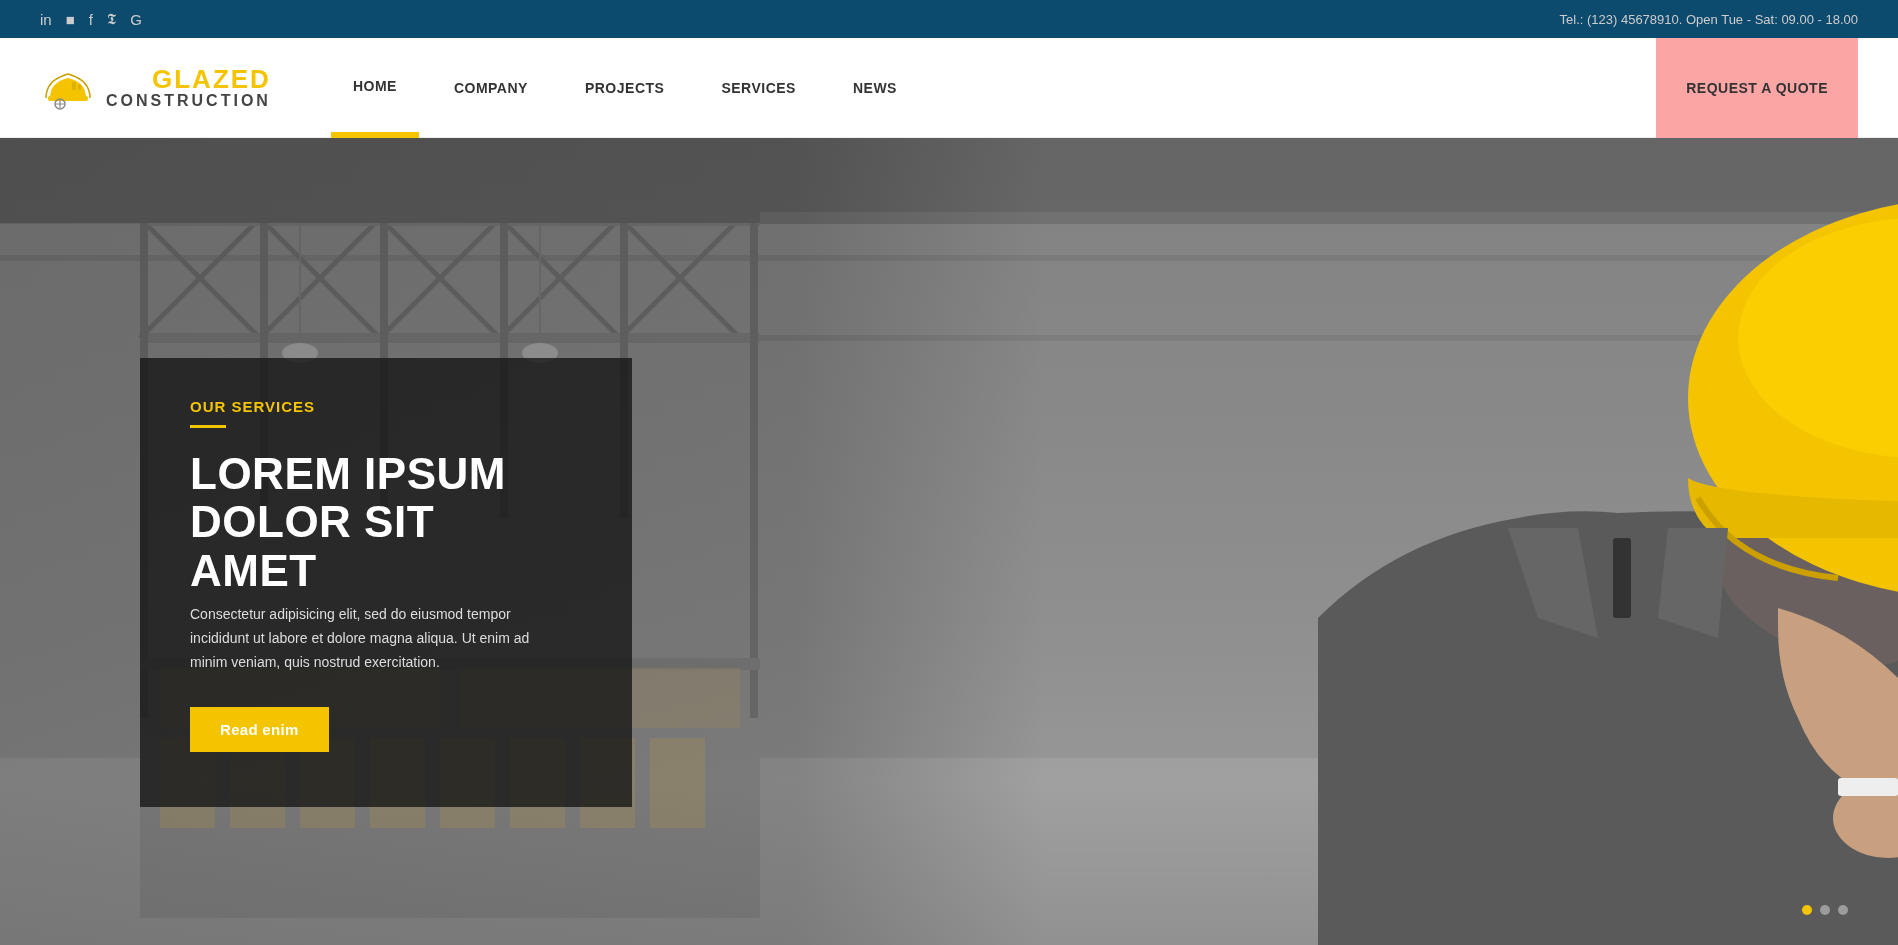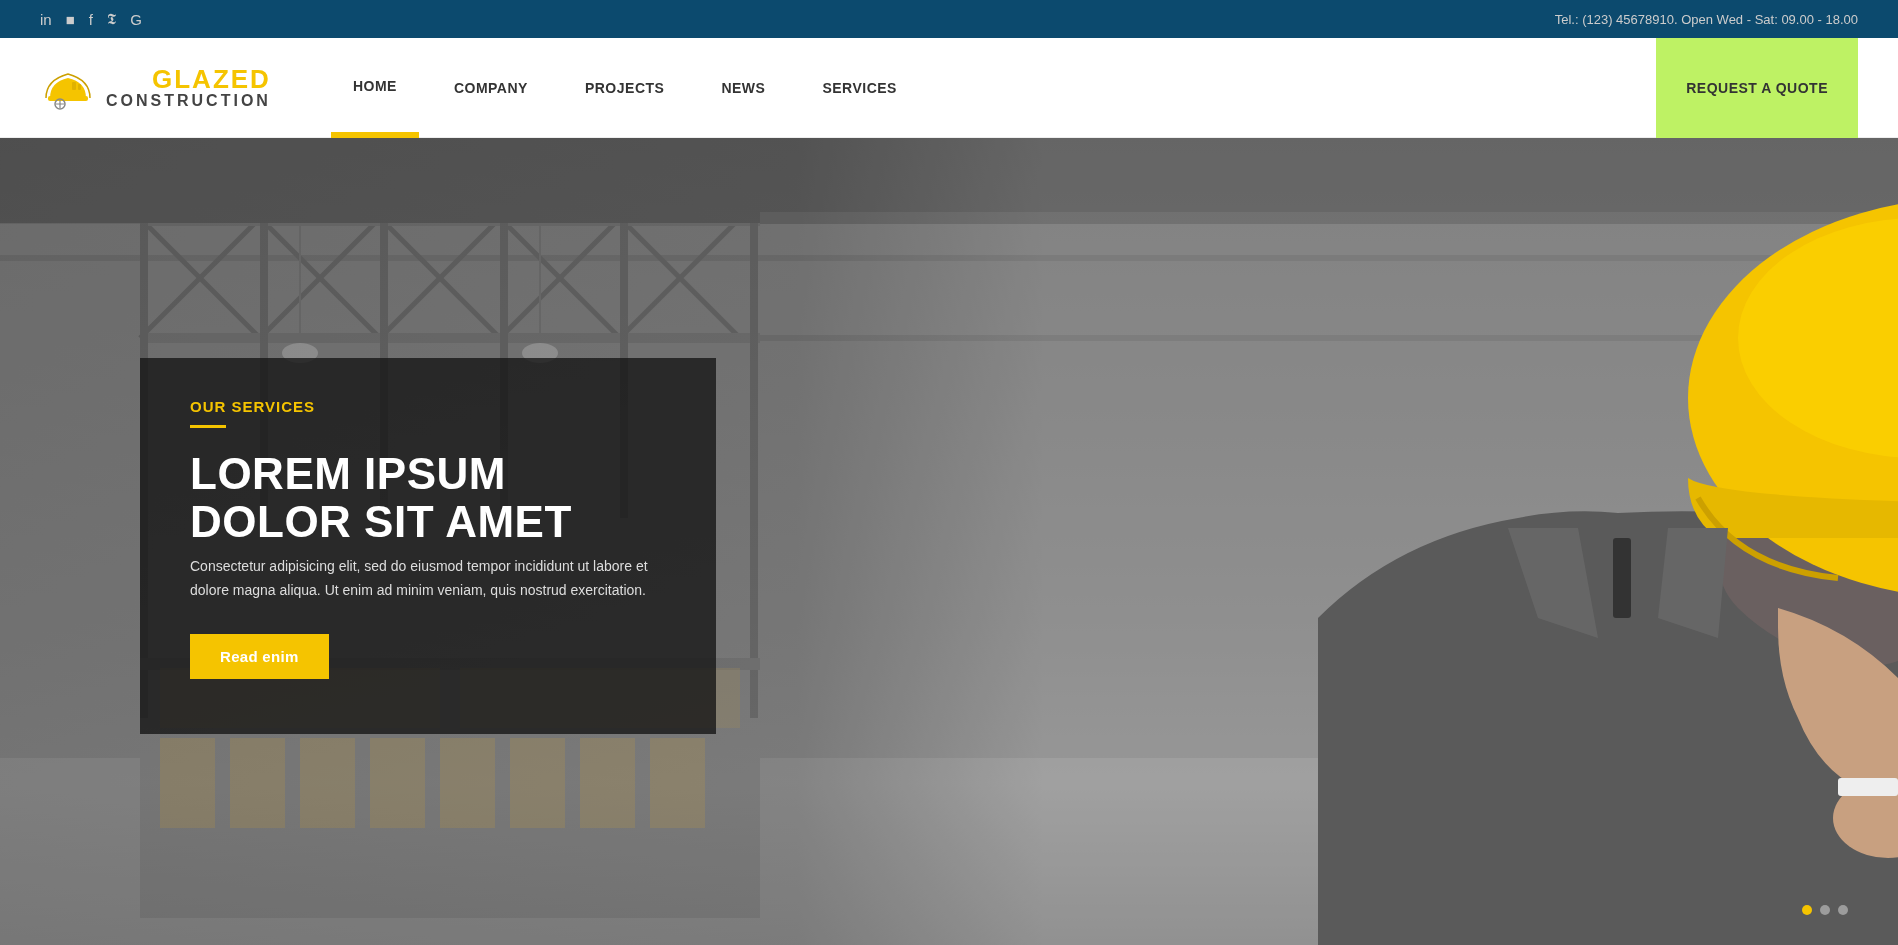--- a/index.html
+++ b/index.html
@@ -88,21 +88,21 @@
     .nav-item.active::after {
       content: '';
       position: absolute;
       bottom: 0;
       left: 0;
       right: 0;
       height: 3px;
       background: #f5c400;
     }
     .nav-item-quote {
-      background: #bef264;
+      background: #fca5a5;
       padding: 0 30px;
       height: 100px;
       display: flex;
       align-items: center;
       font-size: 14px;
       font-weight: 600;
       color: #333;
       cursor: pointer;
       text-transform: uppercase;
       letter-spacing: 0.5px;
@@ -159,21 +159,21 @@
       top: -20px;
       width: 900px;
       height: 900px;
     }
 
     
     .hero-content {
       position: absolute;
       left: 140px;
       top: 220px;
-      width: 576px;
+      width: 492px;
       background: rgba(20, 20, 20, 0.78);
       padding: 40px 66px 55px 50px;
     }
     .services-label {
       font-size: 15px;
       font-weight: 700;
       color: #f5c400;
       text-transform: uppercase;
       letter-spacing: 1px;
       margin-bottom: 10px;
@@ -234,21 +234,21 @@
 <body>
 
 <div class="topbar">
   <div class="topbar-social">
     <span class="social-icon">in</span>
     <span class="social-icon">■</span>
     <span class="social-icon">f</span>
     <span class="social-icon">𝕿</span>
     <span class="social-icon">G</span>
   </div>
-  <div class="topbar-contact">Tel.: (123) 45678910. Open Wed - Sat: 09.00 - 18.00</div>
+  <div class="topbar-contact">Tel.: (123) 45678910. Open Tue - Sat: 09.00 - 18.00</div>
 </div>
 
 <nav class="navbar">
   <div class="logo-area">
 
     <svg class="logo-icon" viewBox="0 0 56 56">
 
       <path d="M10 38 Q10 22 28 18 Q46 22 46 38 Z" fill="#f5c400"></path>
       <rect x="8" y="36" width="40" height="5" rx="2" fill="#f5c400"></rect>
 
@@ -263,22 +263,22 @@
     <div class="logo-text">
       <span class="logo-text-main">GLAZED</span>
       <span class="logo-text-sub">CONSTRUCTION</span>
     </div>
   </div>
 
   <div class="nav-links">
     <div class="nav-item active">HOME</div>
     <div class="nav-item">COMPANY</div>
     <div class="nav-item">PROJECTS</div>
+    <div class="nav-item">SERVICES</div>
     <div class="nav-item">NEWS</div>
-    <div class="nav-item">SERVICES</div>
     <div class="nav-item-quote">REQUEST A QUOTE</div>
   </div>
 </nav>
 
 <section class="hero">
 
   <div class="hero-bg">
     <div class="hero-bg-image"></div>
 
     <svg class="hero-svg" viewBox="0 0 1898 807" preserveAspectRatio="xMidYMid slice">

